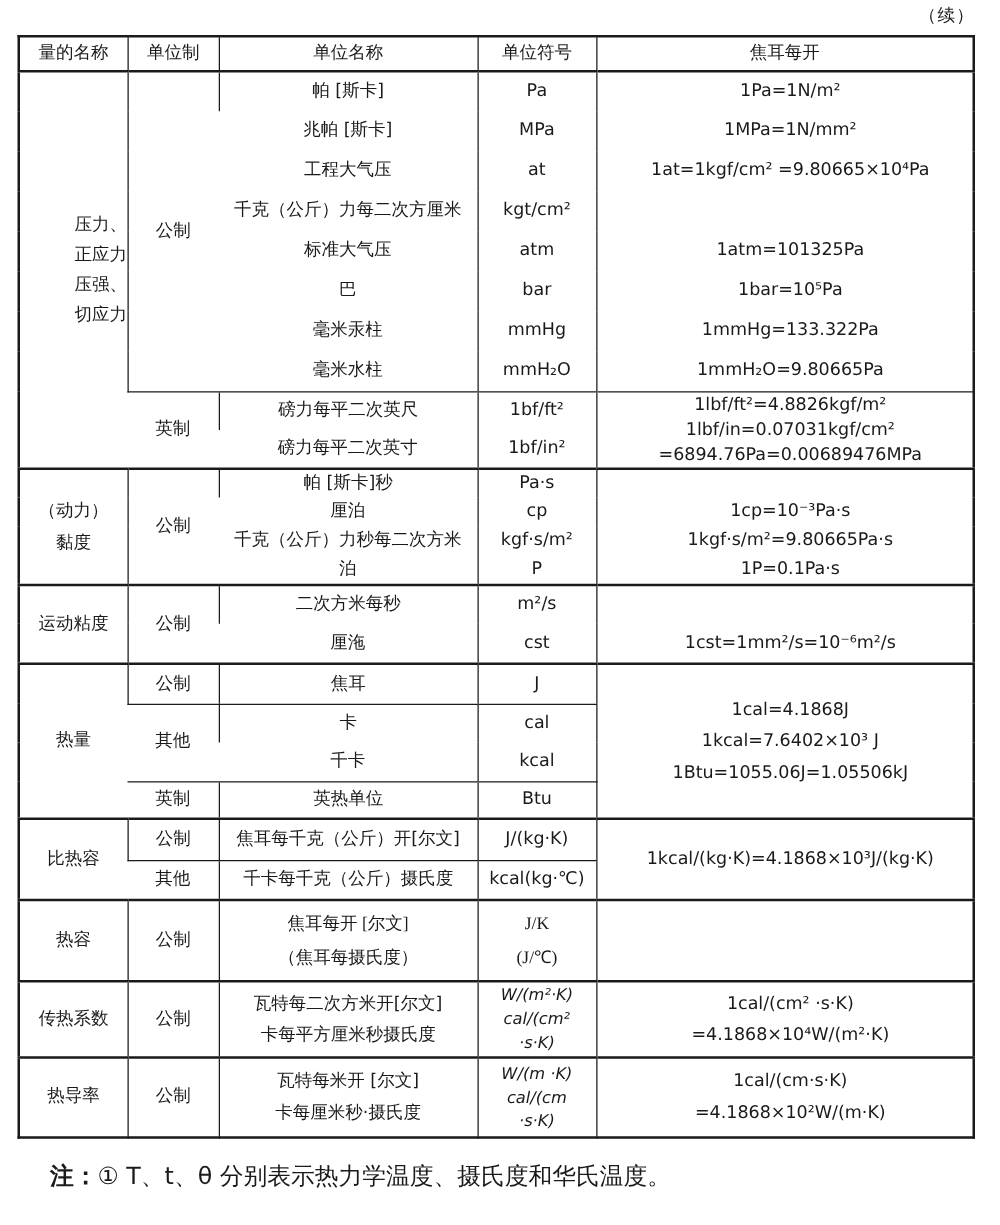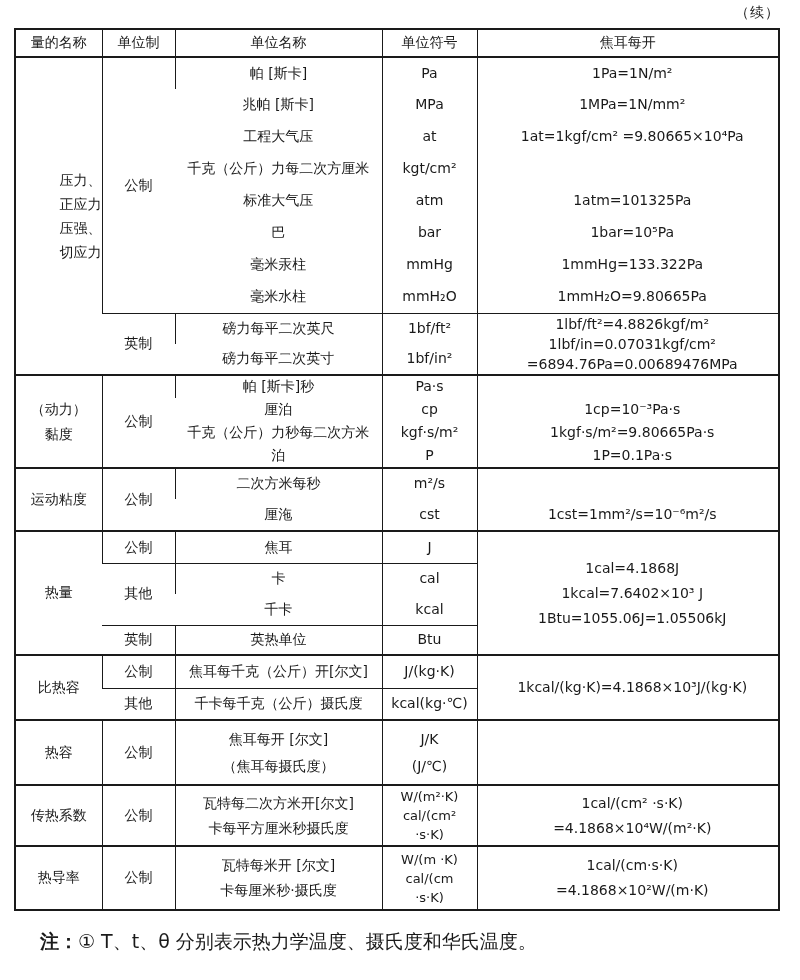--- a/index.html
+++ b/index.html
@@ -9,22 +9,22 @@
   td{vertical-align:middle;text-align:center;padding:0;font-size:14px;line-height:1.25;overflow:hidden;border-left:1px solid #1a1a1a;}
   tr td:first-child{border-left:none;}
   .bb2{border-bottom:2px solid #1a1a1a;}
   .bb1{border-bottom:1px solid #1a1a1a;}
   .head td{font-size:14px;font-weight:500;}
   .conv{text-align:center;padding-left:9px;}
   .qty-left{text-align:right;padding-left:12px;}
   .qty-left div{line-height:24px;}
   .l25 div{line-height:25px;}
   .l20 div{line-height:20px;}
-  .l27 div{line-height:27px;}
-  .sym3{font-size:13px;}
+  .l27 div{line-height:27px;font-family:Liberation Serif, serif;}
+  .sym3{font-size:13px;font-style:italic;}
   .sym3 div{line-height:19px;}
   .notes{position:absolute;left:40px;top:931px;font-size:19px;line-height:20px;}
   .notes .lbl{font-weight:bold;}
   .notes .second{margin-left:27px;}
 </style>
 </head>
 <body>
 
 <div class="continued">（续）</div>
 

